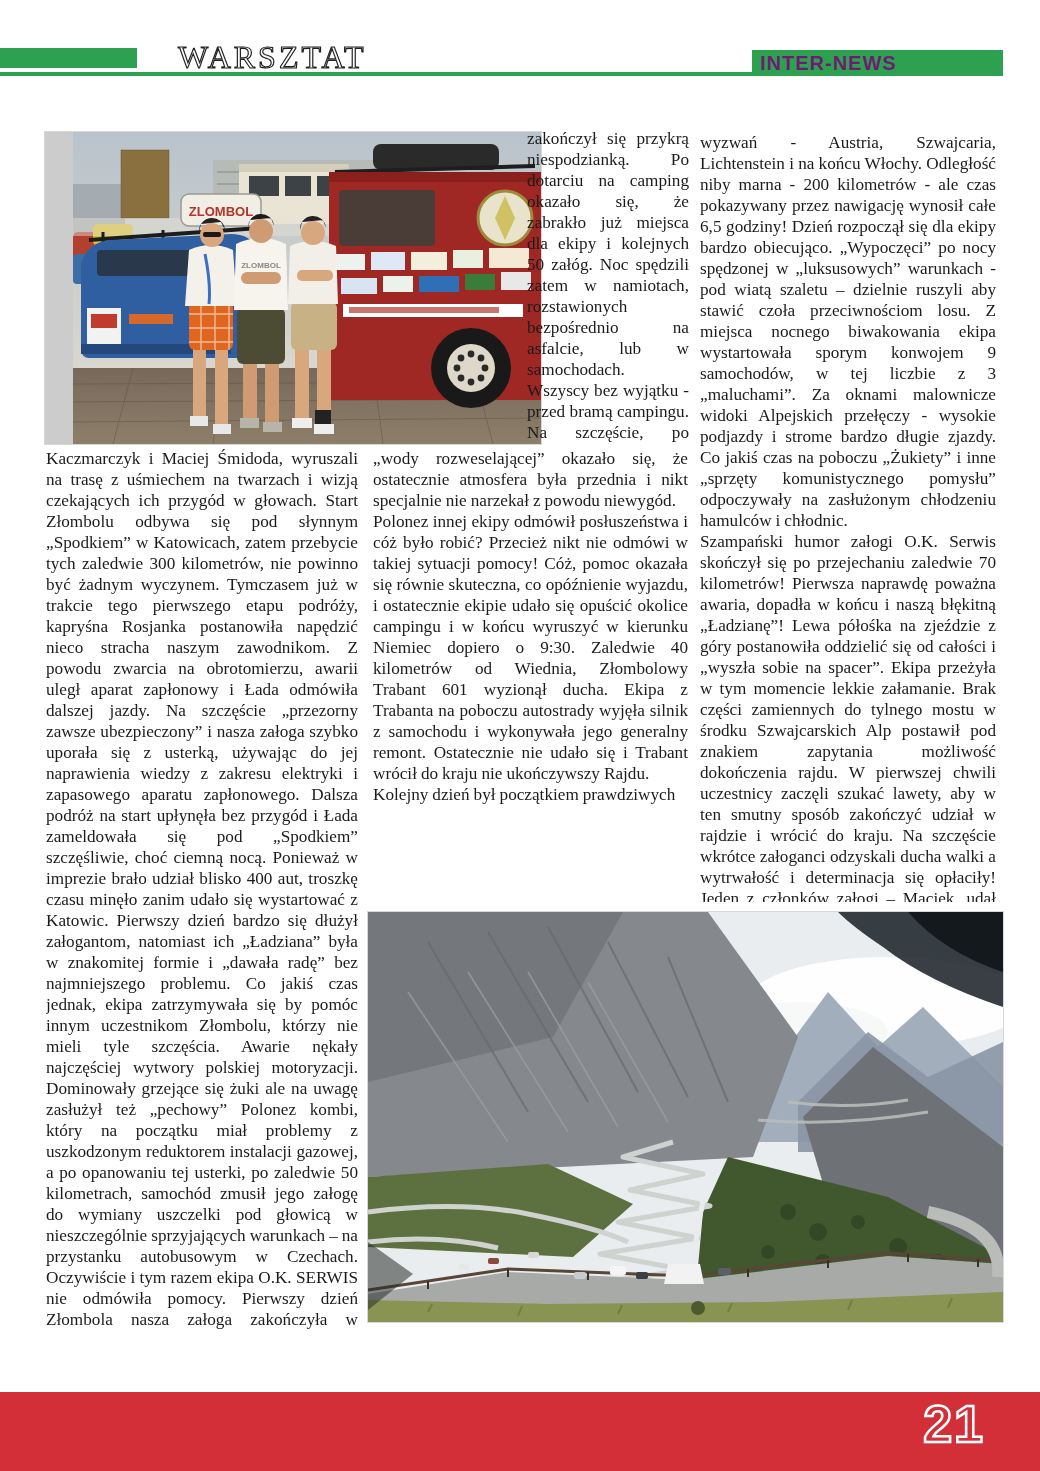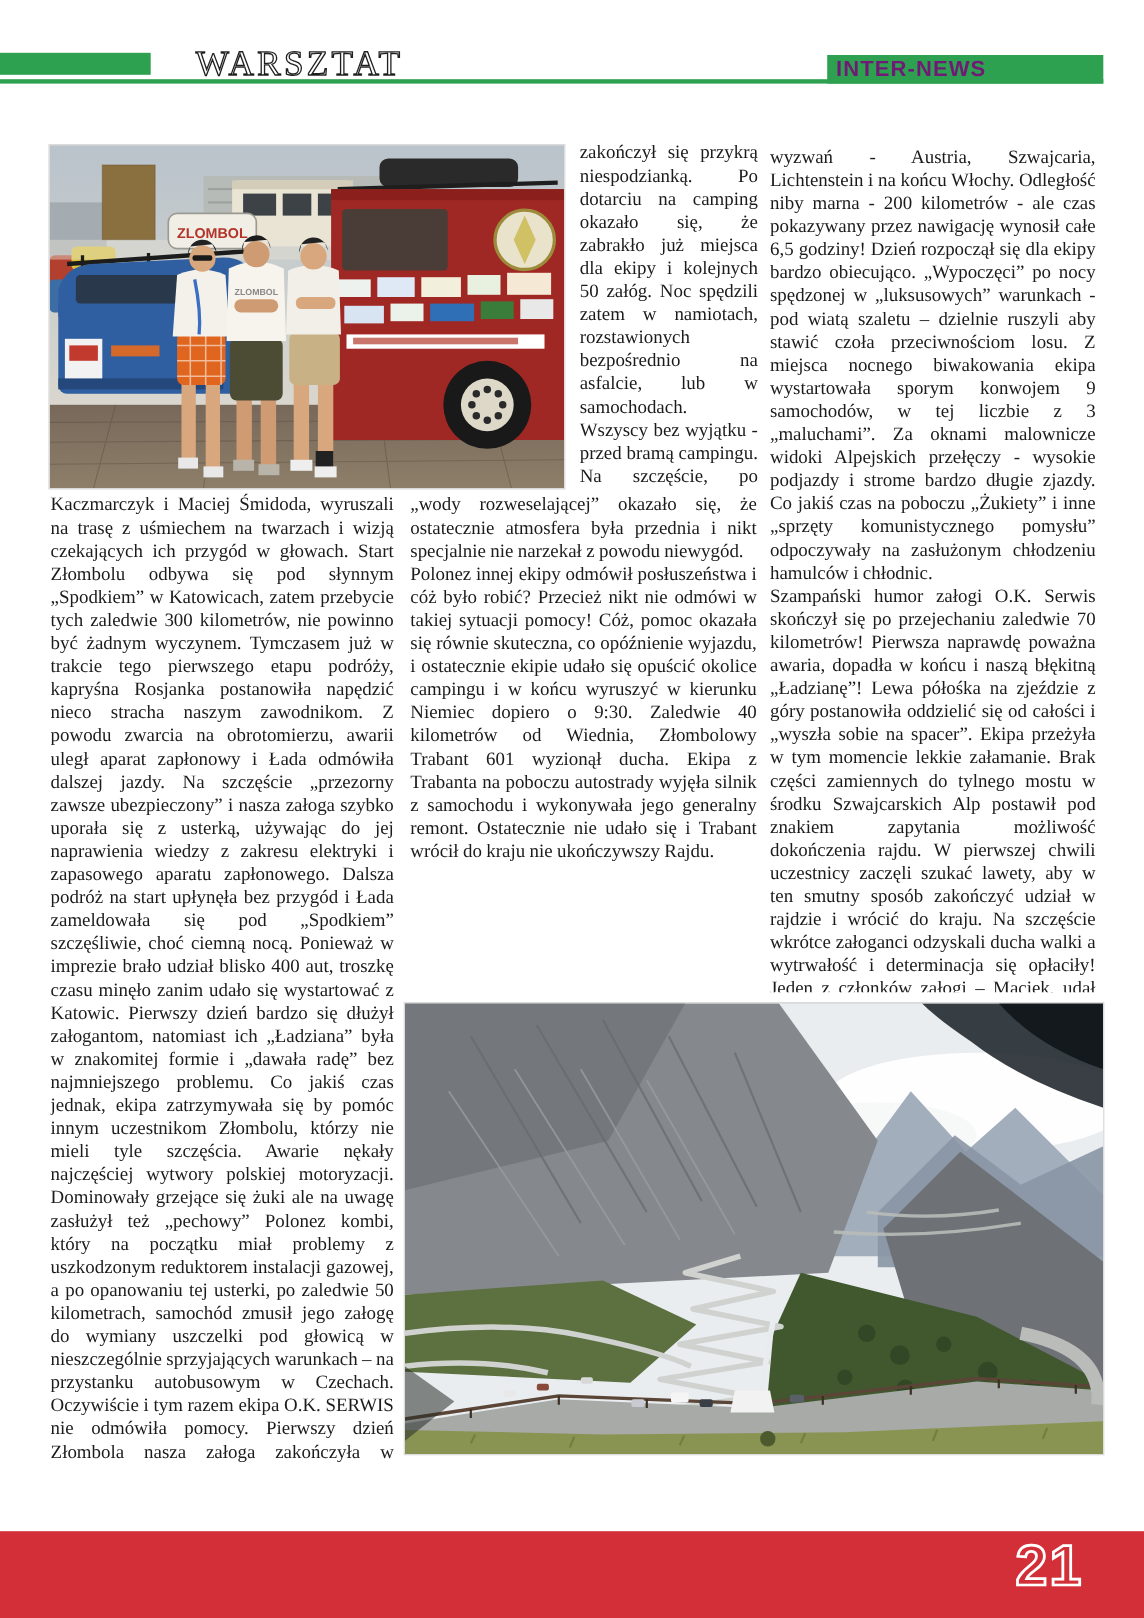--- a/index.html
+++ b/index.html
@@ -21,21 +21,21 @@
   .col{position:absolute;text-align:justify;font-size:17.2px;line-height:21px;overflow:hidden;
        hyphens:auto;-webkit-hyphens:auto;word-spacing:-0.3px;}
   .col p{margin:0;}
   #col1{left:46px;top:448px;width:312px;height:884px;}
   #col2top{left:527px;top:128px;width:162px;height:318px;}
   #col2bottom{left:373px;top:448px;width:315px;height:446px;}
   #col3{left:700px;top:132px;width:296px;height:770px;}
 
   
   .photo{position:absolute;overflow:hidden;outline:1px solid #d8d8d8;background:#ccc;}
-  #photo-team{left:45px;top:132px;width:468px;height:312px;}
+  #photo-team{left:45px;top:132px;width:468px;height:312px;padding-left:28px;}
   #photo-pass{left:368px;top:912px;width:635px;height:410px;}
   .photo svg{display:block;}
 
   
   .footer-band{position:absolute;left:0;top:1392px;width:1040px;height:79px;background:#d22f38;}
   .page-number{position:absolute;right:55px;top:1398px;font-family:"Liberation Sans",sans-serif;
         font-size:52px;font-weight:700;letter-spacing:2px;color:transparent;
         -webkit-text-stroke:2.5px #ffffff;line-height:52px;}
   @supports not (-webkit-text-stroke:1px black){.page-number{color:#fff;-webkit-text-stroke:0;}}
 </style>
@@ -208,20 +208,21 @@
     <p>Kaczmarczyk i Maciej Śmidoda, wyruszali na trasę z uśmiechem na twarzach i wizją czekających ich przygód w głowach. Start Złombolu odbywa się pod słynnym „Spodkiem” w Katowicach, zatem przebycie tych zaledwie 300 kilometrów, nie powinno być żadnym wyczynem. Tymczasem już w trakcie tego pierwszego etapu podróży, kapryśna Rosjanka postanowiła napędzić nieco stracha naszym zawodnikom. Z powodu zwarcia na obrotomierzu, awarii uległ aparat zapłonowy i Łada odmówiła dalszej jazdy. Na szczęście „przezorny zawsze ubezpieczony” i nasza załoga szybko uporała się z usterką, używając do jej naprawienia wiedzy z zakresu elektryki i zapasowego aparatu zapłonowego. Dalsza podróż na start upłynęła bez przygód i Łada zameldowała się pod „Spodkiem” szczęśliwie, choć ciemną nocą. Ponieważ w imprezie brało udział blisko 400 aut, troszkę czasu minęło zanim udało się wystartować z Katowic. Pierwszy dzień bardzo się dłużył załogantom, natomiast ich „Ładziana” była w znakomitej formie i „dawała radę” bez najmniejszego problemu. Co jakiś czas jednak, ekipa zatrzymywała się by pomóc innym uczestnikom Złombolu, którzy nie mieli tyle szczęścia. Awarie nękały najczęściej wytwory polskiej motoryzacji. Dominowały grzejące się żuki ale na uwagę zasłużył też „pechowy” Polonez kombi, który na początku miał problemy z uszkodzonym reduktorem instalacji gazowej, a po opanowaniu tej usterki, po zaledwie 50 kilometrach, samochód zmusił jego załogę do wymiany uszczelki pod głowicą w nieszczególnie sprzyjających warunkach – na przystanku autobusowym w Czechach. Oczywiście i tym razem ekipa O.K. SERWIS nie odmówiła pomocy. Pierwszy dzień Złombola nasza załoga zakończyła w Wiedniu, po przejechaniu ponad 420 km. Dzień</p>
   </div>
 
   <div class="col" id="col2top" lang="pl">
     <p>zakończył się przykrą niespodzianką. Po dotarciu na camping okazało się, że zabrakło już miejsca dla ekipy i kolejnych 50 załóg. Noc spędzili zatem w namiotach, rozstawionych bezpośrednio na asfalcie, lub w samochodach. Wszyscy bez wyjątku - przed bramą campingu. Na szczęście, po aplikacji</p>
   </div>
 
   <div class="col" id="col2bottom" lang="pl">
     <p>„wody rozweselającej” okazało się, że ostatecznie atmosfera była przednia i nikt specjalnie nie narzekał z powodu niewygód.</p>
     <p>Polonez innej ekipy odmówił posłuszeństwa i cóż było robić? Przecież nikt nie odmówi w takiej sytuacji pomocy! Cóż, pomoc okazała się równie skuteczna, co opóźnienie wyjazdu, i ostatecznie ekipie udało się opuścić okolice campingu i w końcu wyruszyć w kierunku Niemiec dopiero o 9:30. Zaledwie 40 kilometrów od Wiednia, Złombolowy Trabant 601 wyzionął ducha. Ekipa z Trabanta na poboczu autostrady wyjęła silnik z samochodu i wykonywała jego generalny remont. Ostatecznie nie udało się i Trabant wrócił do kraju nie ukończywszy Rajdu.</p>
+    <p>Kolejny dzień był początkiem prawdziwych</p>
   </div>
 
   <div class="col" id="col3" lang="pl">
     <p>wyzwań - Austria, Szwajcaria, Lichtenstein i na końcu Włochy. Odległość niby marna - 200 kilometrów - ale czas pokazywany przez nawigację wynosił całe 6,5 godziny! Dzień rozpoczął się dla ekipy bardzo obiecująco. „Wypoczęci” po nocy spędzonej w „luksusowych” warunkach - pod wiatą szaletu – dzielnie ruszyli aby stawić czoła przeciwnościom losu. Z miejsca nocnego biwakowania ekipa wystartowała sporym konwojem 9 samochodów, w tej liczbie z 3 „maluchami”. Za oknami malownicze widoki Alpejskich przełęczy - wysokie podjazdy i strome bardzo długie zjazdy. Co jakiś czas na poboczu „Żukiety” i inne „sprzęty komunistycznego pomysłu” odpoczywały na zasłużonym chłodzeniu hamulców i chłodnic.</p>
     <p>Szampański humor załogi O.K. Serwis skończył się po przejechaniu zaledwie 70 kilometrów! Pierwsza naprawdę poważna awaria, dopadła w końcu i naszą błękitną „Ładzianę”! Lewa półośka na zjeździe z góry postanowiła oddzielić się od całości i „wyszła sobie na spacer”. Ekipa przeżyła w tym momencie lekkie załamanie. Brak części zamiennych do tylnego mostu w środku Szwajcarskich Alp postawił pod znakiem zapytania możliwość dokończenia rajdu. W pierwszej chwili uczestnicy zaczęli szukać lawety, aby w ten smutny sposób zakończyć udział w rajdzie i wrócić do kraju. Na szczęście wkrótce załoganci odzyskali ducha walki a wytrwałość i determinacja się opłaciły! Jeden z członków załogi – Maciek, udał się autostopem do najbliższego mias-</p>
   </div>
 
   <div class="photo" id="photo-pass">
     <svg width="635" height="410" viewBox="0 0 635 410" xmlns="http://www.w3.org/2000/svg">
       <rect width="635" height="410" fill="#e9edf0"></rect>

